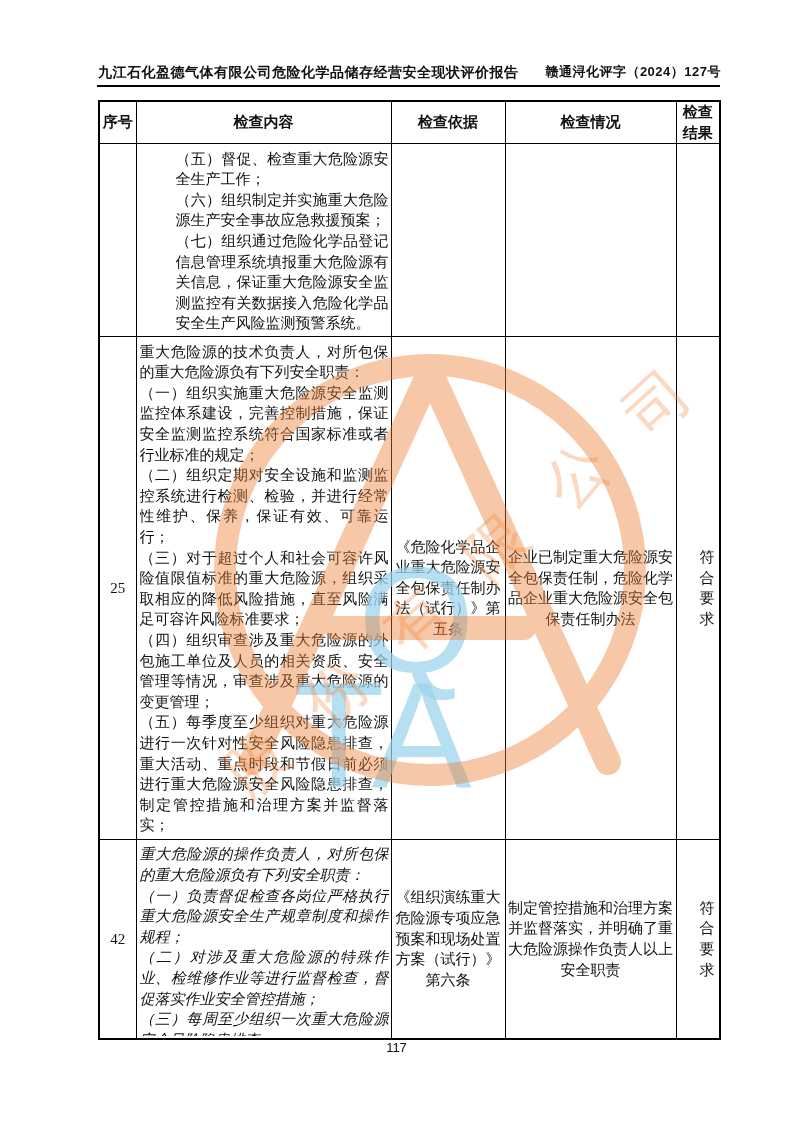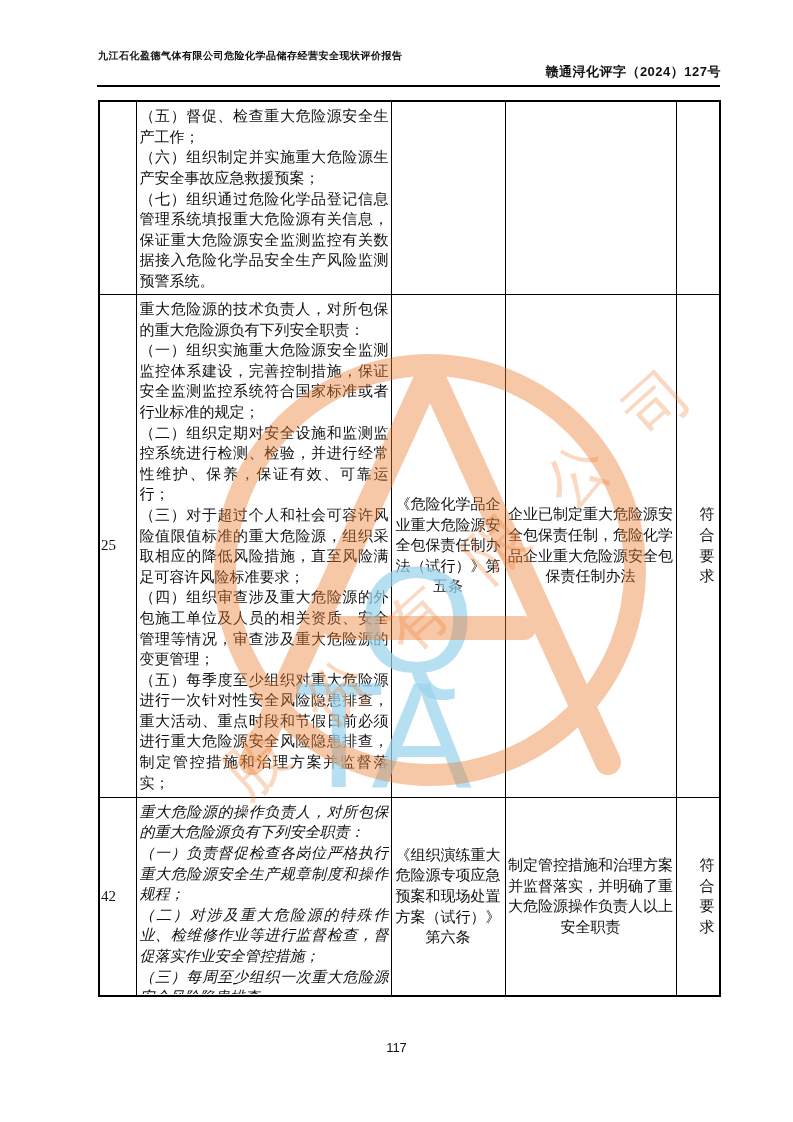--- a/index.html
+++ b/index.html
@@ -3,21 +3,21 @@
 <meta charset="utf-8">
 <style>
   html,body{margin:0;padding:0;}
   body{
     width:793px;height:1122px;position:relative;background:#ffffff;
     font-family:"Liberation Serif","DejaVu Serif",serif;color:#111;
     overflow:hidden;
   }
   
   .page-header-left{
-    position:absolute;left:98px;top:49px;font-size:10px;font-weight:bold;
+    position:absolute;left:98px;top:64px;font-size:14px;font-weight:bold;
     font-family:Liberation Mono, monospace;letter-spacing:.5px;
   }
   .page-header-right{
     position:absolute;right:72px;top:63px;font-size:13px;font-weight:bold;
     font-family:"Liberation Sans","DejaVu Sans",sans-serif;letter-spacing:.5px;
   }
   .header-rule{
     position:absolute;left:97px;top:85px;width:623px;height:2px;background:#000;
   }
   
@@ -26,24 +26,24 @@
     border-collapse:collapse;table-layout:fixed;
   }
   .doc-table td,.doc-table th{
     border:1.5px solid #000;vertical-align:middle;overflow:hidden;
     font-size:15px;line-height:20.6px;word-break:break-all;
   }
   .doc-table{border:2px solid #000;}
   .doc-table th{font-weight:bold;text-align:center;padding:0;}
   .th-no{padding:0 10px;}
   .th-res{padding:0 6px;}
-  .c-no{font-size:14px;font-family:"Liberation Serif",serif;}
+  .c-no{text-align:center;font-size:14px;font-family:"Liberation Serif",serif;}
   .c-content{vertical-align:top;text-align:justify;padding:3px 2px 0 3px;}
   .c-content .clip{white-space:pre-line;overflow:hidden;}
-  .h-a{height:186px;}
+  .h-a{height:186px;margin-left:36px;}
   .h-25{height:496px;}
   .h-26{height:192px;font-style:italic;}
   .c-basis,.c-sit{text-align:center;padding:0 2px;white-space:pre-line;}
   .c-res{text-align:center;padding:0 23px;}
   
   .page-number{
     position:absolute;left:0;top:1040px;width:793px;text-align:center;
     font-size:13px;font-family:Liberation Sans, sans-serif;
   }
   
@@ -72,20 +72,27 @@
 
 <table class="doc-table">
   <colgroup>
     <col style="width:37px">
       <col style="width:255px">
       <col style="width:114px">
     <col style="width:171px">
       <col style="width:44px">
   </colgroup>
   <tbody>
+      <tr style="height:40px">
+    <th class="th-no">序号</th>
+    <th>检查内容</th>
+    <th>检查依据</th>
+    <th>检查情况</th>
+    <th class="th-res">检查结果</th>
+  </tr>
   <tr style="height:193px">
     <td class="c-no"></td>
     <td class="c-content">
       <div class="clip h-a">（五）督促、检查重大危险源安全生产工作；
 （六）组织制定并实施重大危险源生产安全事故应急救援预案；
 （七）组织通过危险化学品登记信息管理系统填报重大危险源有关信息，保证重大危险源安全监测监控有关数据接入危险化学品安全生产风险监测预警系统。</div>
     </td>
     <td class="c-basis"></td>
     <td class="c-sit"></td>
     <td class="c-res"></td>

